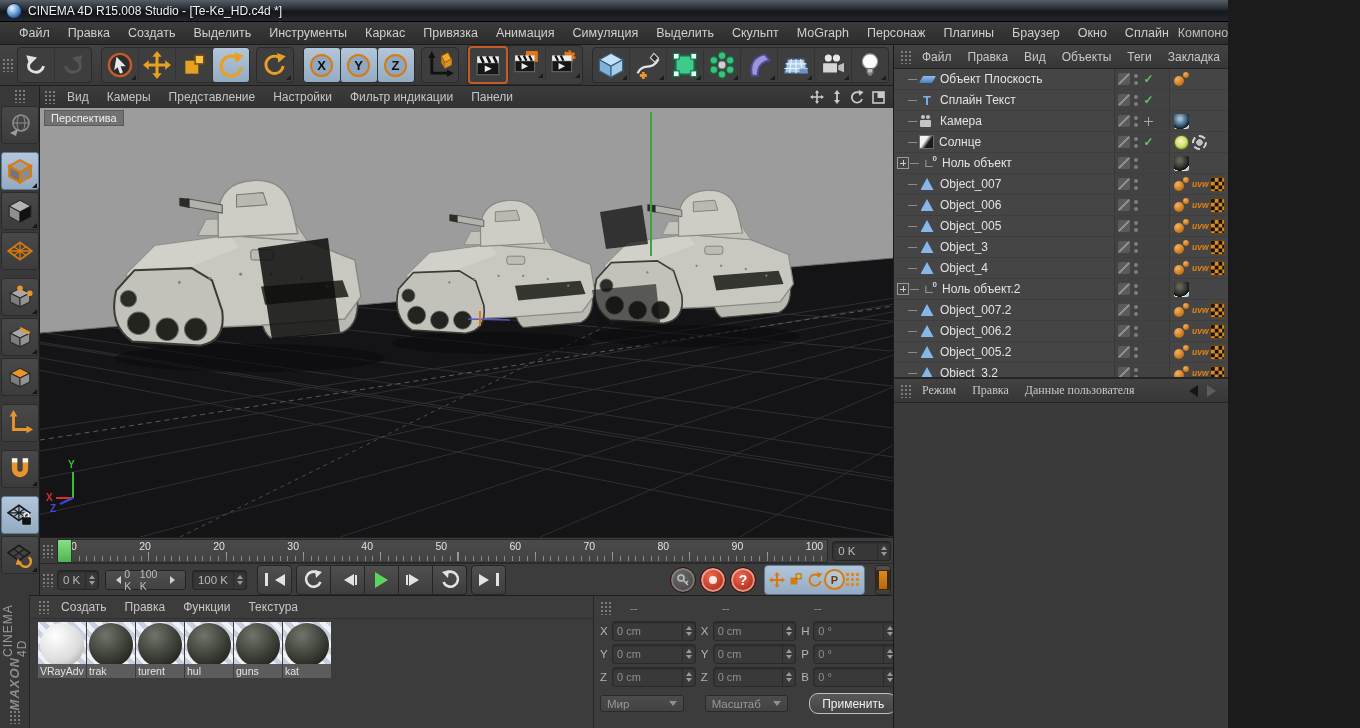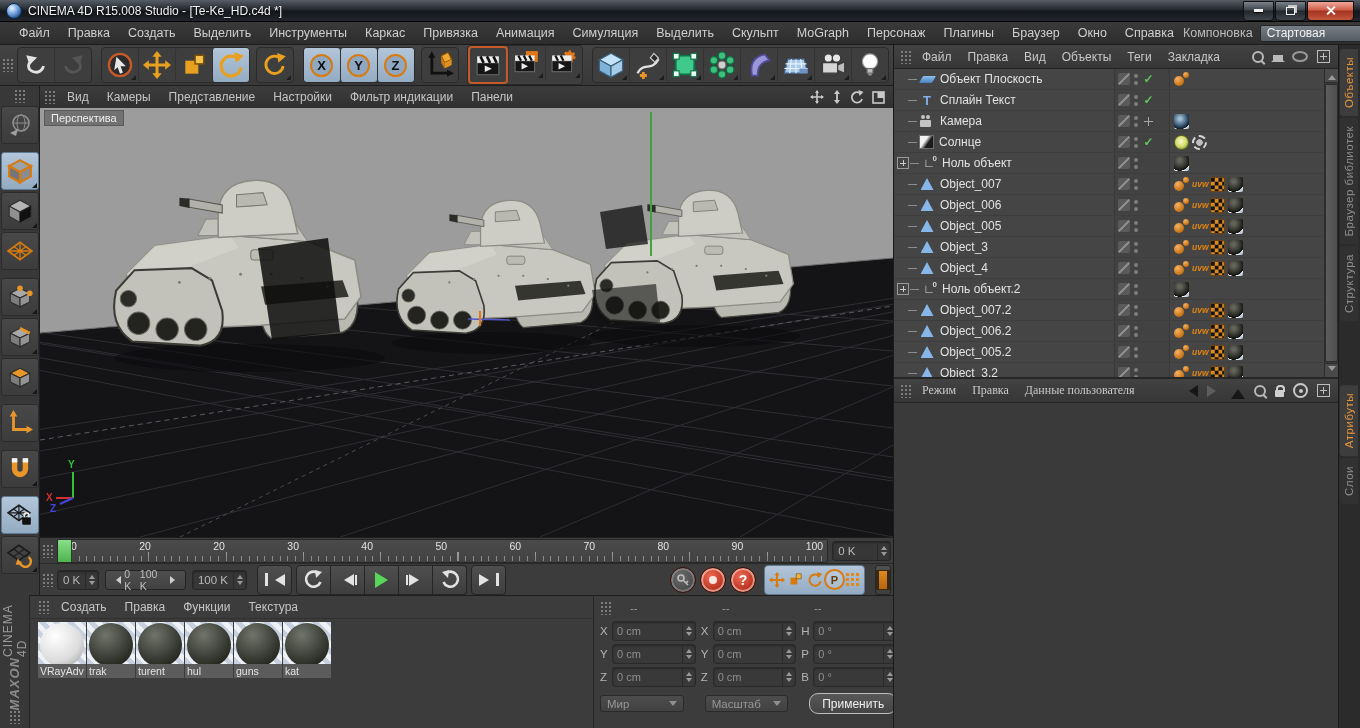--- a/index.html
+++ b/index.html
@@ -1,16 +1,16 @@
 <!DOCTYPE html>
 <html><head>
 <meta charset="utf-8">
 <style>
   html,body{margin:0;padding:0;background:#1b1b1b;font-family:"Liberation Sans",sans-serif;}
-  .app{position:relative;width:1360px;height:728px;background:#86efac;overflow:hidden;font-size:12px;color:#c8c8c8;-webkit-user-select:none;user-select:none;}
+  .app{position:relative;width:1228px;height:728px;background:#86efac;overflow:hidden;font-size:12px;color:#c8c8c8;-webkit-user-select:none;user-select:none;}
   .abs{position:absolute;}
   .grip{width:12px;height:14px;background:radial-gradient(#7d7d7d 1px,transparent 1.3px) 0 0/4px 4px;flex:0 0 auto;}
 
   
   .titlebar{left:0;top:0;width:1360px;height:22px;background:linear-gradient(#565d66,#2a2f36 40%,#14171b 55%,#23272d);display:flex;align-items:center;padding:0 6px;box-sizing:border-box;border-bottom:1px solid #000;}
   .tb-icon{width:14px;height:14px;border-radius:50%;background:radial-gradient(circle at 35% 30%,#eaf2ff,#6fa0d8 45%,#1d4e8c 80%);margin-right:6px;border:1px solid #0a2a50;}
   .tb-title{color:#f2f2f2;font-size:12px;text-shadow:0 1px 2px #000;}
   .win-btns{margin-left:auto;display:flex;}
   .win-btn{width:29px;height:18px;margin-left:1px;border:1px solid #101010;border-radius:0 0 4px 4px;background:linear-gradient(#7b828a,#3d434a 45%,#23272c 50%,#3f454c);display:grid;place-items:center;}
   .win-btn.close{width:45px;background:linear-gradient(#efa89b,#cf5c47 45%,#a33421 50%,#c4573f);}
@@ -225,21 +225,21 @@
         <span class="menu-item">Привязка</span>
         <span class="menu-item">Анимация</span>
         <span class="menu-item">Симуляция</span>
         <span class="menu-item">Выделить</span>
         <span class="menu-item">Скульпт</span>
         <span class="menu-item">MoGraph</span>
         <span class="menu-item">Персонаж</span>
         <span class="menu-item">Плагины</span>
         <span class="menu-item">Браузер</span>
         <span class="menu-item">Окно</span>
-        <span class="menu-item">Справка</span>
+        <span class="menu-item">Сплайн</span>
       </div>
     <div class="layout-area">
       <span class="layout-label">Компоновка</span>
       <div class="layout-select">
         <span>Стартовая</span>
 
       </div>
 
     </div>
   </div>

